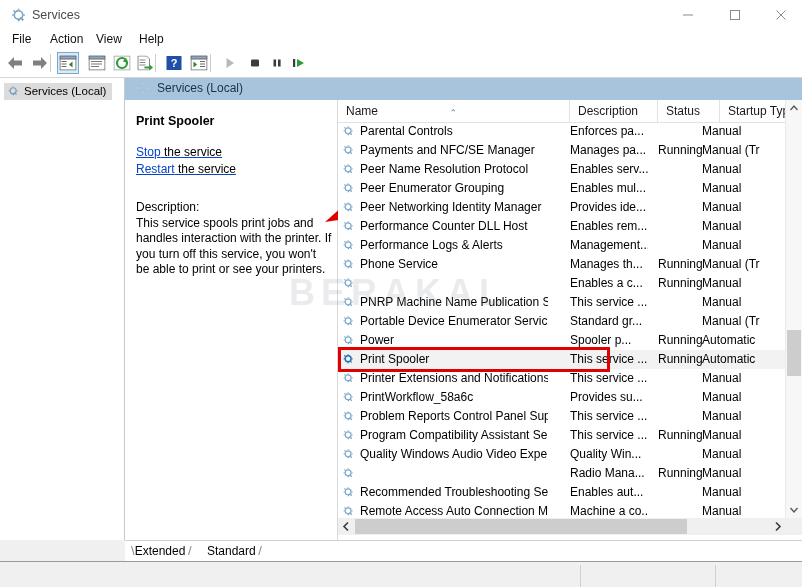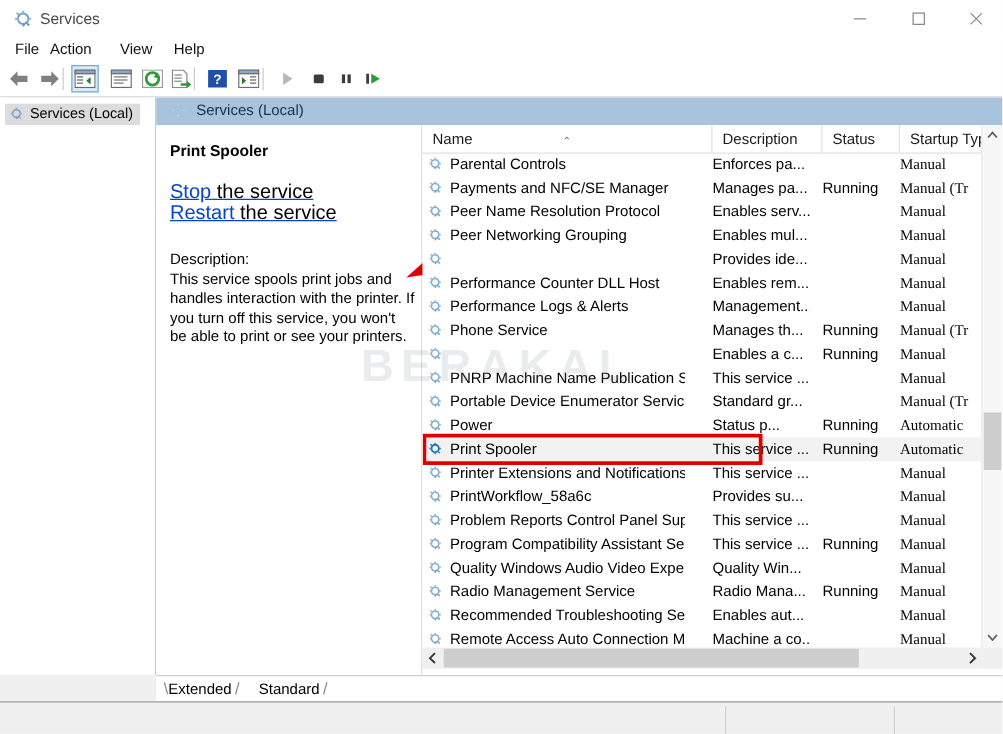--- a/index.html
+++ b/index.html
@@ -41,21 +41,21 @@
   .rightpane{position:absolute;left:125px;top:78px;width:677px;height:462px;background:#ffffff;}
 
   
   .panehead{position:absolute;left:0;top:0;width:677px;height:22px;background:#a8c4dd;}
   .panehead .ph-icon{position:absolute;left:11px;top:4px;width:14px;height:14px;}
   .panehead .ph-text{position:absolute;left:32px;top:3px;font-size:12px;color:#18314a;}
 
   
   .details{position:absolute;left:0;top:22px;width:212px;height:440px;background:#ffffff;border-right:1px solid #d9d9d9;}
   .det-title{position:absolute;left:11px;top:14px;font-size:12.5px;font-weight:bold;color:#000;}
-  .det-link{position:absolute;left:11px;font-size:16px;color:#0645c8;text-decoration:underline;cursor:pointer;}
+  .det-link{position:absolute;left:11px;font-size:12px;color:#0645c8;text-decoration:underline;cursor:pointer;}
   .det-link .plain{color:#000;text-decoration:none;}
   .lnk-stop{top:45px;}
   .lnk-restart{top:62px;}
   .det-desc{position:absolute;left:11px;top:100px;width:196px;font-size:12px;color:#000;line-height:15.5px;}
 
   
   .arrow{position:absolute;left:190px;top:108px;width:74px;height:42px;pointer-events:none;}
 
   
   .list{position:absolute;left:213px;top:22px;width:464px;height:440px;background:#ffffff;overflow:hidden;}
@@ -63,21 +63,21 @@
   .ch{position:absolute;top:0;height:22px;line-height:22px;font-size:12px;color:#1a1a1a;border-right:1px solid #e2e2e2;box-sizing:border-box;padding-left:8px;overflow:hidden;white-space:nowrap;cursor:default;}
   .ch .sortcaret{position:absolute;left:50%;top:2px;margin-left:-4px;font-size:9px;color:#5a7ba5;}
 
   .rows{position:absolute;left:0;top:22px;width:448px;height:396px;overflow:hidden;}
   .row{position:absolute;left:0;width:448px;height:19px;}
   .row.sel{background:#f2f2f2;}
   .cell{position:absolute;top:0;height:19px;line-height:19px;font-size:12px;color:#000;white-space:nowrap;overflow:hidden;}
   .c-name{left:22px;width:188px;}
   .c-desc{left:232px;width:78px;}
   .c-stat{left:320px;width:56px;}
-  .c-start{left:382px;width:72px;font-family:Liberation Serif, serif;}
+  .c-start{left:364px;width:72px;}
   .svcicon{position:absolute;left:4px;top:3px;width:13px;height:13px;}
 
   
   .vscroll{position:absolute;right:0;top:0;width:16px;height:418px;background:#f7f7f7;border-left:1px solid #eaeaea;}
   .vs-arrow{position:absolute;left:0;width:16px;height:17px;cursor:default;}
   .vs-up{top:0;} .vs-down{top:401px;}
   .vs-thumb{position:absolute;left:1px;top:230px;width:14px;height:46px;background:#cdcdcd;cursor:default;}
   .hscroll{position:absolute;left:0;top:418px;width:448px;height:17px;background:#f0f0f0;}
   .hs-arrow{position:absolute;top:0;width:17px;height:17px;cursor:default;}
   .hs-left{left:0;} .hs-right{left:431px;}
@@ -139,21 +139,21 @@
     <div class="winbtn btn-close">
       <svg width="12" height="12" viewBox="0 0 12 12">
           <line x1="1.5" y1="1.5" x2="10.5" y2="10.5" stroke="#8a8a8a" stroke-width="1"></line>
           <line x1="10.5" y1="1.5" x2="1.5" y2="10.5" stroke="#8a8a8a" stroke-width="1"></line>
         </svg>
     </div>
   </div>
 
   <div class="menubar">
     <div class="menu-item" style="left:6px">File</div>
-    <div class="menu-item" style="left:34px">Action</div>
+    <div class="menu-item" style="left:44px">Action</div>
     <div class="menu-item" style="left:90px">View</div>
     <div class="menu-item" style="left:133px">Help</div>
   </div>
 
   <div class="toolbar">
     <div class="tb" style="left:4px">
       <svg width="18" height="16" viewBox="0 0 18 16">
           <path d="M8 2 L2 8 L8 14 L8 10.5 L16 10.5 L16 5.5 L8 5.5 Z" fill="#808080"></path>
         </svg>
     </div>
@@ -392,21 +392,21 @@
                   <rect x="12.5" y="7.2" width="2.4" height="1.7"></rect>
                   <rect x="3.2" y="2.9" width="1.7" height="2.3" transform="rotate(-45 4.0 4.0)"></rect>
                   <rect x="12.0" y="11.4" width="1.7" height="2.3" transform="rotate(-45 12.8 12.5)"></rect>
                 </g>
                 <g fill="#6f9cc0">
                   <rect x="10.2" y="10.6" width="1.5" height="1.5"></rect>
                   <rect x="11.9" y="12.2" width="1.5" height="1.5"></rect>
                   <rect x="8.3" y="12.2" width="1.5" height="1.5"></rect>
                 </g>
               </svg></span>
-            <span class="cell c-name">Peer Networking Grouping</span>
+            <span class="cell c-name">Peer Enumerator Grouping</span>
             <span class="cell c-desc">Enables mul...</span>
             <span class="cell c-stat"></span>
             <span class="cell c-start">Manual</span>
           </div>
           <div class="row" style="top: 76px;">
             <span class="svcicon"><svg width="13" height="13" viewBox="0 0 18 18">
                 <circle cx="8.5" cy="8" r="4.1" fill="none" stroke="#7ea8c9" stroke-width="1.7"></circle>
                 <g fill="#9cc0dd">
                   <rect x="7.7" y="1.6" width="1.7" height="2.4"></rect>
                   <rect x="7.7" y="12" width="1.7" height="2.4"></rect>
@@ -414,20 +414,21 @@
                   <rect x="12.5" y="7.2" width="2.4" height="1.7"></rect>
                   <rect x="3.2" y="2.9" width="1.7" height="2.3" transform="rotate(-45 4.0 4.0)"></rect>
                   <rect x="12.0" y="11.4" width="1.7" height="2.3" transform="rotate(-45 12.8 12.5)"></rect>
                 </g>
                 <g fill="#6f9cc0">
                   <rect x="10.2" y="10.6" width="1.5" height="1.5"></rect>
                   <rect x="11.9" y="12.2" width="1.5" height="1.5"></rect>
                   <rect x="8.3" y="12.2" width="1.5" height="1.5"></rect>
                 </g>
               </svg></span>
+            <span class="cell c-name">Peer Networking Identity Manager</span>
             <span class="cell c-desc">Provides ide...</span>
             <span class="cell c-stat"></span>
             <span class="cell c-start">Manual</span>
           </div>
           <div class="row" style="top: 95px;">
             <span class="svcicon"><svg width="13" height="13" viewBox="0 0 18 18">
                 <circle cx="8.5" cy="8" r="4.1" fill="none" stroke="#7ea8c9" stroke-width="1.7"></circle>
                 <g fill="#9cc0dd">
                   <rect x="7.7" y="1.6" width="1.7" height="2.4"></rect>
                   <rect x="7.7" y="12" width="1.7" height="2.4"></rect>
@@ -567,21 +568,21 @@
                   <rect x="3.2" y="2.9" width="1.7" height="2.3" transform="rotate(-45 4.0 4.0)"></rect>
                   <rect x="12.0" y="11.4" width="1.7" height="2.3" transform="rotate(-45 12.8 12.5)"></rect>
                 </g>
                 <g fill="#6f9cc0">
                   <rect x="10.2" y="10.6" width="1.5" height="1.5"></rect>
                   <rect x="11.9" y="12.2" width="1.5" height="1.5"></rect>
                   <rect x="8.3" y="12.2" width="1.5" height="1.5"></rect>
                 </g>
               </svg></span>
             <span class="cell c-name">Power</span>
-            <span class="cell c-desc">Status p...</span>
+            <span class="cell c-desc">Spooler p...</span>
             <span class="cell c-stat">Running</span>
             <span class="cell c-start">Automatic</span>
           </div>
           <div class="row sel" style="top: 228px;">
             <span class="svcicon"><svg width="13" height="13" viewBox="0 0 18 18">
                 <circle cx="8.5" cy="8" r="4.1" fill="none" stroke="#1c6fb5" stroke-width="2"></circle>
                 <g fill="#2f86cf">
                   <rect x="7.7" y="1.6" width="1.7" height="2.4"></rect>
                   <rect x="7.7" y="12" width="1.7" height="2.4"></rect>
                   <rect x="2.1" y="7.2" width="2.4" height="1.7"></rect>
@@ -716,21 +717,20 @@
                   <rect x="12.5" y="7.2" width="2.4" height="1.7"></rect>
                   <rect x="3.2" y="2.9" width="1.7" height="2.3" transform="rotate(-45 4.0 4.0)"></rect>
                   <rect x="12.0" y="11.4" width="1.7" height="2.3" transform="rotate(-45 12.8 12.5)"></rect>
                 </g>
                 <g fill="#6f9cc0">
                   <rect x="10.2" y="10.6" width="1.5" height="1.5"></rect>
                   <rect x="11.9" y="12.2" width="1.5" height="1.5"></rect>
                   <rect x="8.3" y="12.2" width="1.5" height="1.5"></rect>
                 </g>
               </svg></span>
-            <span class="cell c-name">Radio Management Service</span>
             <span class="cell c-desc">Radio Mana...</span>
             <span class="cell c-stat">Running</span>
             <span class="cell c-start">Manual</span>
           </div>
           <div class="row" style="top: 361px;">
             <span class="svcicon"><svg width="13" height="13" viewBox="0 0 18 18">
                 <circle cx="8.5" cy="8" r="4.1" fill="none" stroke="#7ea8c9" stroke-width="1.7"></circle>
                 <g fill="#9cc0dd">
                   <rect x="7.7" y="1.6" width="1.7" height="2.4"></rect>
                   <rect x="7.7" y="12" width="1.7" height="2.4"></rect>

